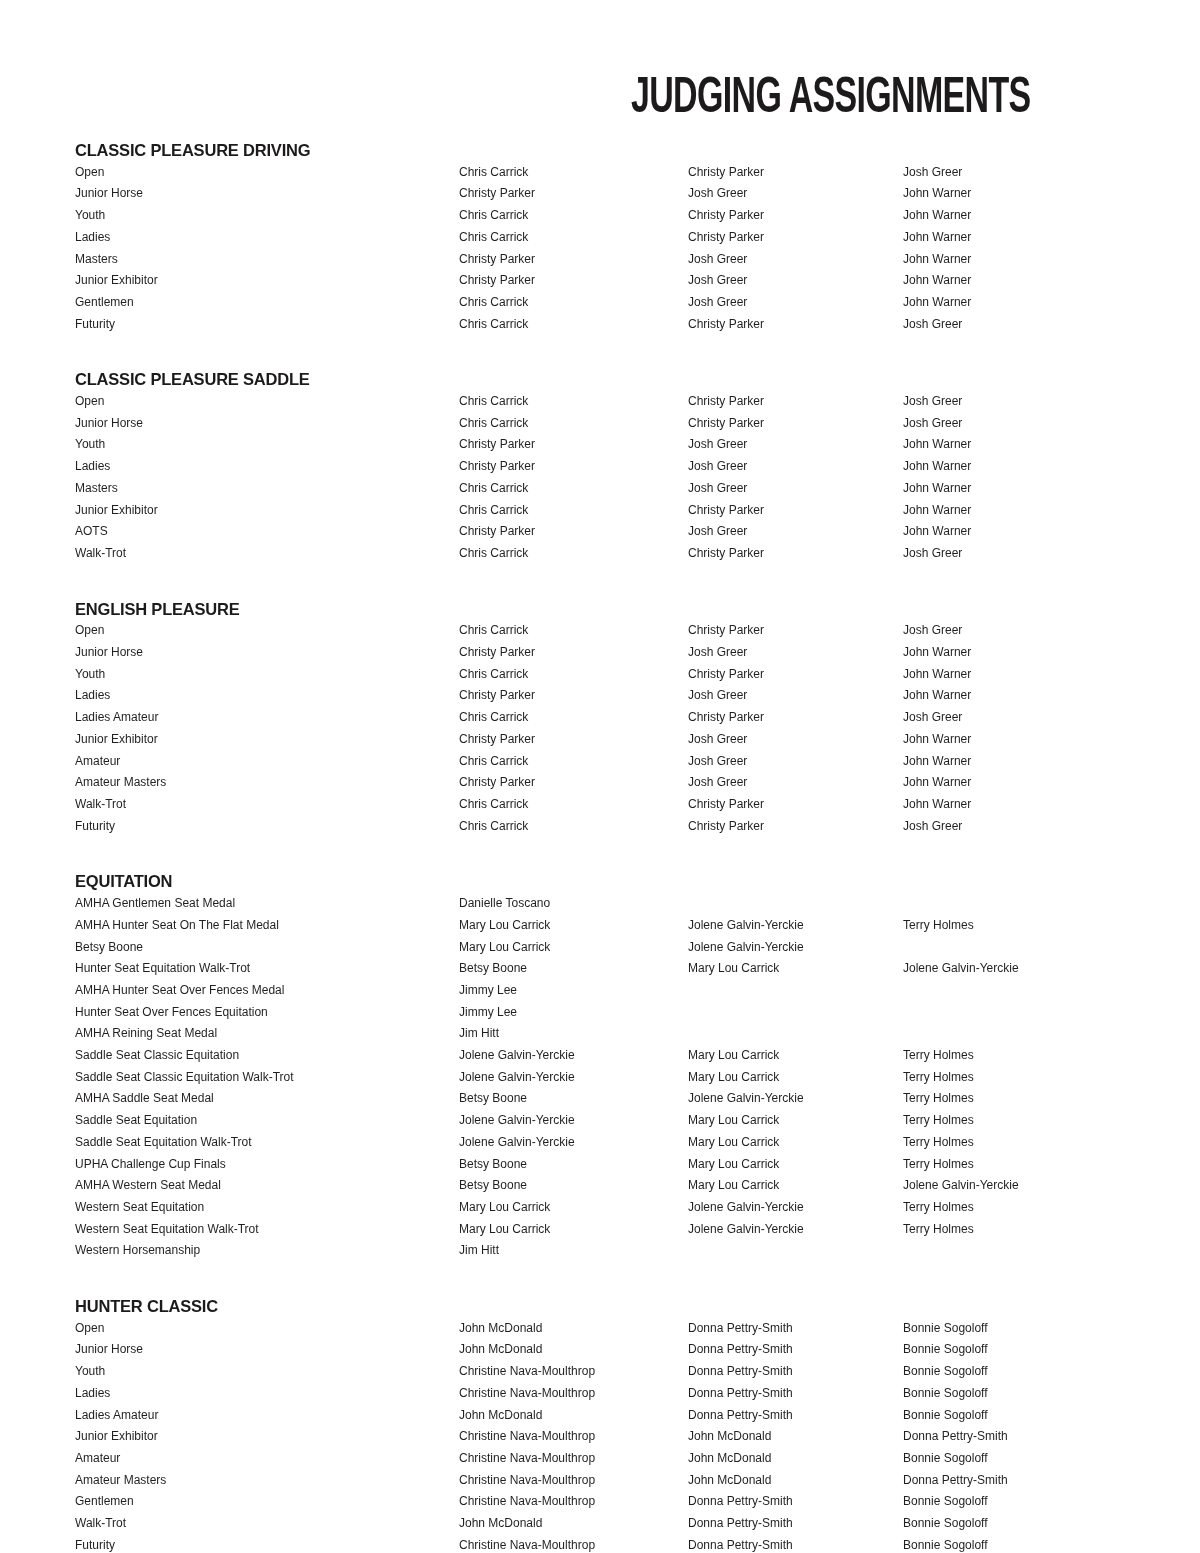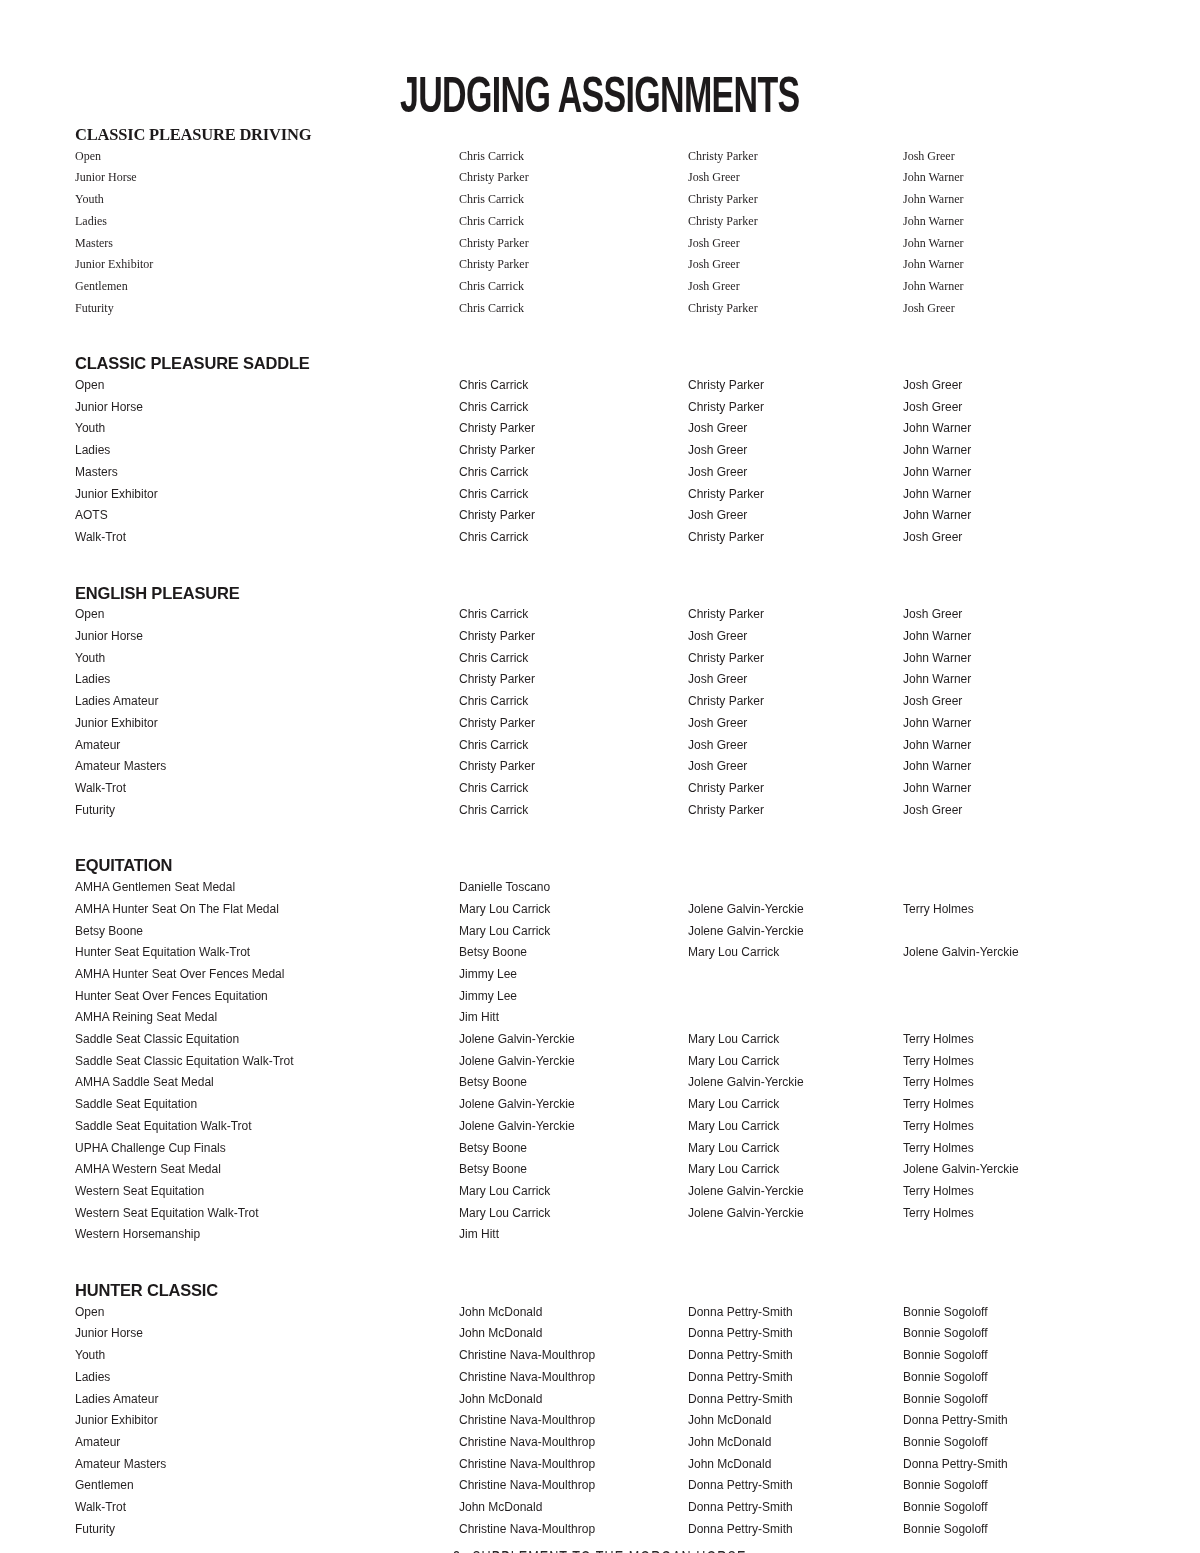--- a/index.html
+++ b/index.html
@@ -10,42 +10,41 @@
   body {
     width: 1200px;
     min-height: 1553px;
     font-family: "Liberation Sans", "DejaVu Sans", sans-serif;
     color: #231f20;
     box-sizing: border-box;
     padding: 70px 75px 0 75px;
     overflow: hidden;
   }
   .page-title-wrap {
-    text-align: center;
+    text-align: right;
     height: 50px;
     line-height: 50px;
-    margin-bottom: 4px;
+    margin-bottom: 20px;
     white-space: nowrap;
   }
   .page-title {
     display: inline-block;
     font-size: 50px;
     font-weight: bold;
     letter-spacing: -1px;
     transform: scaleX(0.68);
     transform-origin: center center;
     white-space: nowrap;
     color: #1d1a1b;
   }
   .section {
     margin-top: 34px;
   }
   .section:first-child {
     margin-top: 0;
-    font-family: Liberation Serif, serif;
   }
   .section-heading {
     margin: 0;
     font-size: 16.5px;
     font-weight: bold;
     line-height: 21.7px;
     letter-spacing: -0.2px;
     color: #1d1a1b;
   }
   .row {

